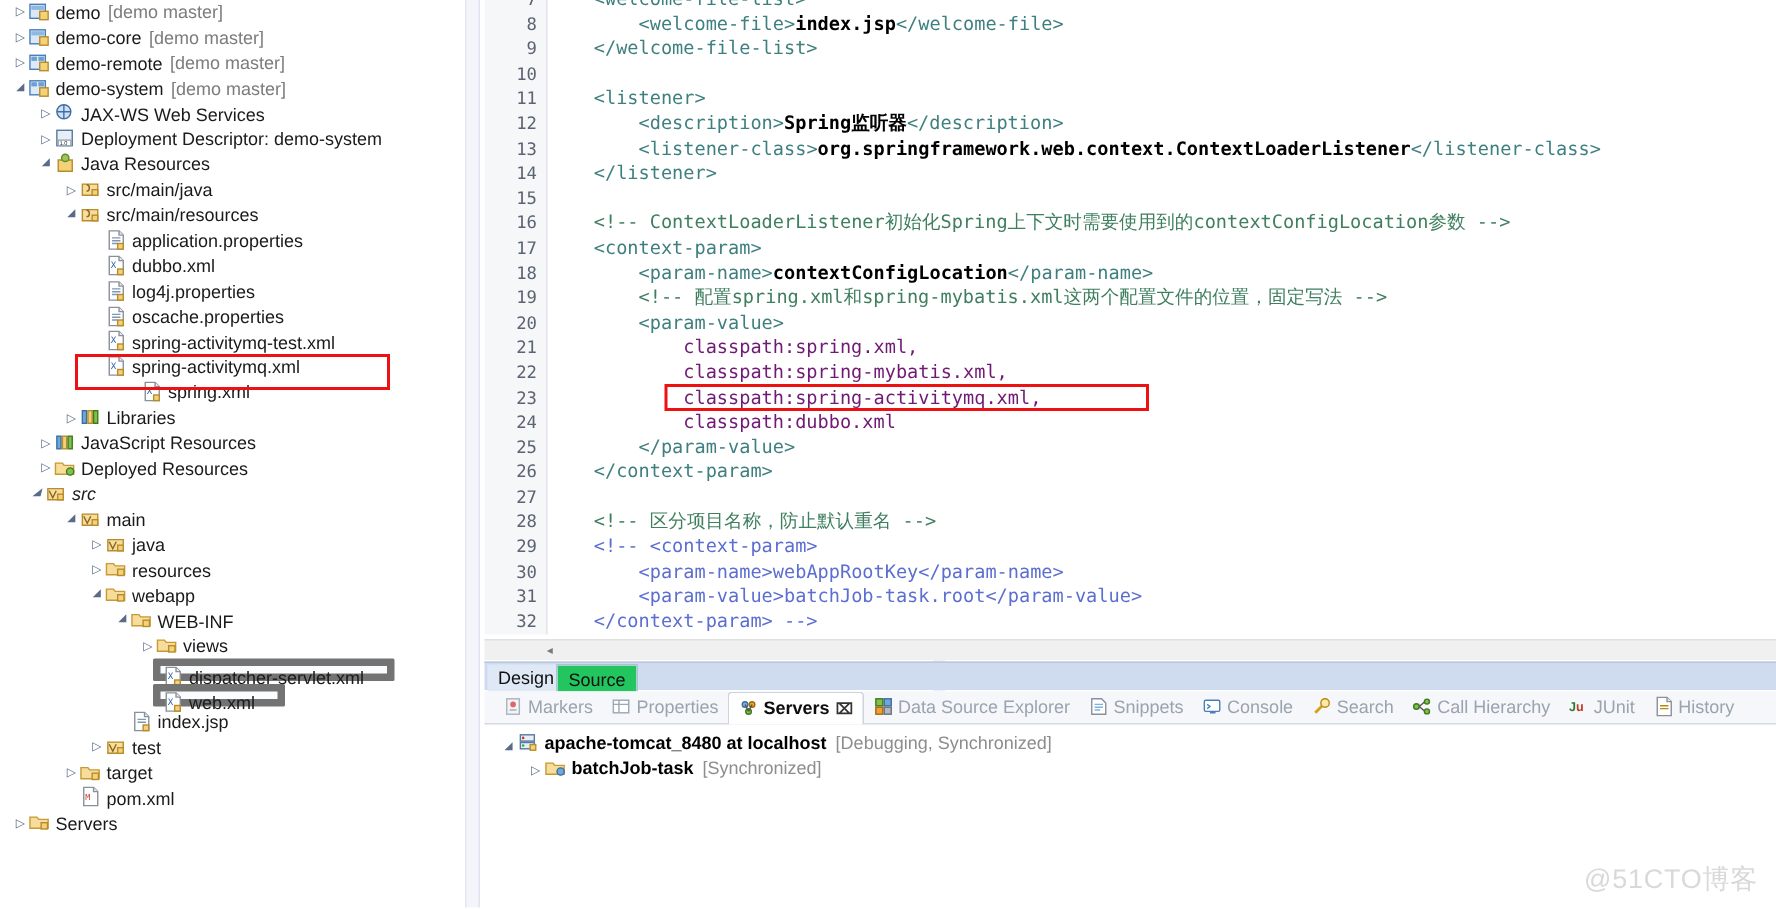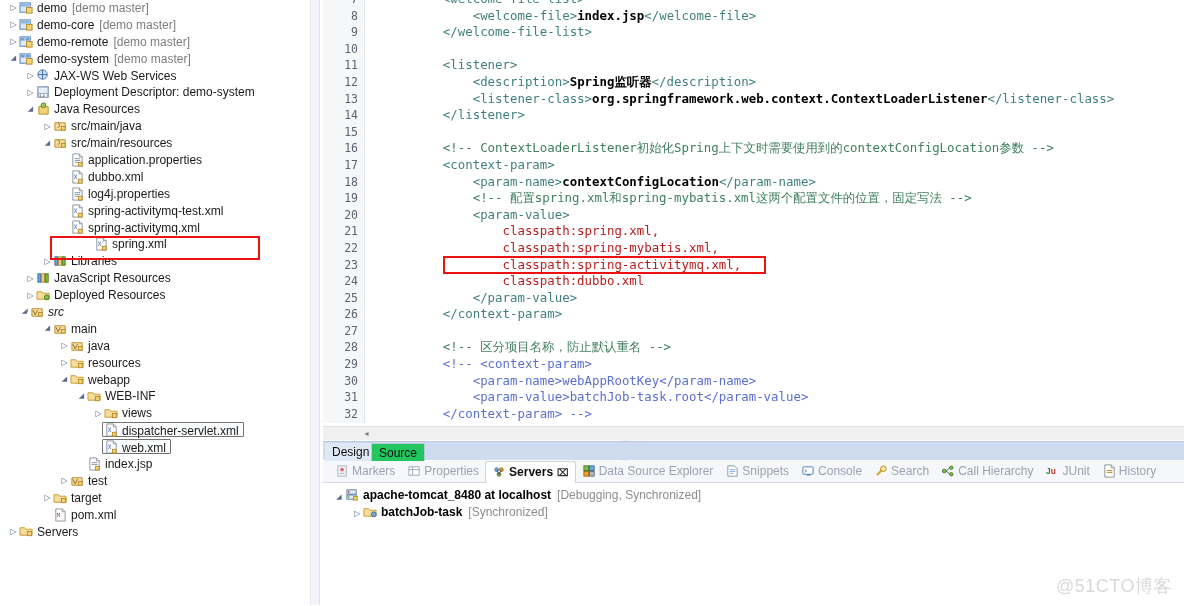--- a/index.html
+++ b/index.html
@@ -48,22 +48,22 @@
     display:inline-block; width:15px; height:14px; vertical-align:middle;
     position:relative; top:-1px; margin-right:3px;
   }
   .lbl { vertical-align:middle; }
   .sub { color:#7c7c7c; }
 
   
   .ic svg { display:block; }
 
   .selbox {
-    display:inline-block; border:1px solid #737373; background:#fbfcfe;
-    padding:0 4px 0 1px; margin-left:-2px; border-radius:1px;
+    display:inline-block; border:5px solid #737373; background:#fbfcfe;
+    padding:0 15px 0 1px; margin-left:-2px; border-radius:1px;
     height:15px; line-height:14px;
   }
 
   
   #tree-red-box {
     position:absolute; left:50px; top:236px; width:210px; height:24px;
     border:2.5px solid #ee1111; pointer-events:none; z-index:30;
   }
 
   
@@ -80,21 +80,21 @@
     color:#5b6472; font-family:"DejaVu Sans Mono", monospace; font-size:11.5px;
   }
   #code {
     position:absolute; left:43px; top:0; right:0; height:432px;
     font-family:"DejaVu Sans Mono", monospace; font-size:12.4px;
     white-space:pre; overflow:hidden;
   }
   .cl { height:16.6px; line-height:16.6px; }
   .tag   { color:#3f7f7f; }
   .txt   { color:#000000; font-weight:bold; }
-  .plain { color:#b91c1c;padding-left:47px; }
+  .plain { color:#701a75; }
   .cmt   { color:#3f7f5f; }
   .cmtblk{ color:#5c6fd0; }
 
   
   #code-red-box {
     position:absolute; left:443px; top:256px; width:323px; height:18px;
     border:2.5px solid #ee1111; pointer-events:none; z-index:30;
   }
 
   #editor-hscroll {
@@ -222,20 +222,26 @@
               <path d="M10 1v3h3" fill="#e8edf3" stroke="#8a9099"></path>
               <text x="4" y="9.5" font-size="6.5" font-family="monospace" fill="#2d5fa8">X</text>
               <rect x="9" y="10" width="4" height="4" fill="#f3d27a" stroke="#b88c2a"></rect>
             </svg></span><span class="lbl">dubbo.xml</span></span></div>
       <div class="tree-row" style="padding-left: 59px;"><span class="twisty none"></span><span><span class="ic"><svg width="15" height="14" viewBox="0 0 16 15">
               <path d="M3 1h7l3 3v10H3z" fill="#ffffff" stroke="#8a9099"></path>
               <path d="M10 1v3h3" fill="#e8edf3" stroke="#8a9099"></path>
               <path d="M5 6h6M5 8h6M5 10h4" stroke="#7f97b5" fill="none"></path>
               <rect x="9" y="10" width="4" height="4" fill="#f3d27a" stroke="#b88c2a"></rect>
             </svg></span><span class="lbl">log4j.properties</span></span></div>
+      <div class="tree-row" style="padding-left: 59px;"><span class="twisty none"></span><span><span class="ic"><svg width="15" height="14" viewBox="0 0 16 15">
+              <path d="M3 1h7l3 3v10H3z" fill="#ffffff" stroke="#8a9099"></path>
+              <path d="M10 1v3h3" fill="#e8edf3" stroke="#8a9099"></path>
+              <path d="M5 6h6M5 8h6M5 10h4" stroke="#7f97b5" fill="none"></path>
+              <rect x="9" y="10" width="4" height="4" fill="#f3d27a" stroke="#b88c2a"></rect>
+            </svg></span><span class="lbl">oscache.properties</span></span></div>
       <div class="tree-row" style="padding-left: 59px;"><span class="twisty none"></span><span><span class="ic"><svg width="15" height="14" viewBox="0 0 16 15">
               <path d="M3 1h7l3 3v10H3z" fill="#ffffff" stroke="#8a9099"></path>
               <path d="M10 1v3h3" fill="#e8edf3" stroke="#8a9099"></path>
               <text x="4" y="9.5" font-size="6.5" font-family="monospace" fill="#2d5fa8">X</text>
               <rect x="9" y="10" width="4" height="4" fill="#f3d27a" stroke="#b88c2a"></rect>
             </svg></span><span class="lbl">spring-activitymq-test.xml</span></span></div>
       <div class="tree-row" style="padding-left: 59px;"><span class="twisty none"></span><span><span class="ic"><svg width="15" height="14" viewBox="0 0 16 15">
               <path d="M3 1h7l3 3v10H3z" fill="#ffffff" stroke="#8a9099"></path>
               <path d="M10 1v3h3" fill="#e8edf3" stroke="#8a9099"></path>
               <text x="4" y="9.5" font-size="6.5" font-family="monospace" fill="#2d5fa8">X</text>

